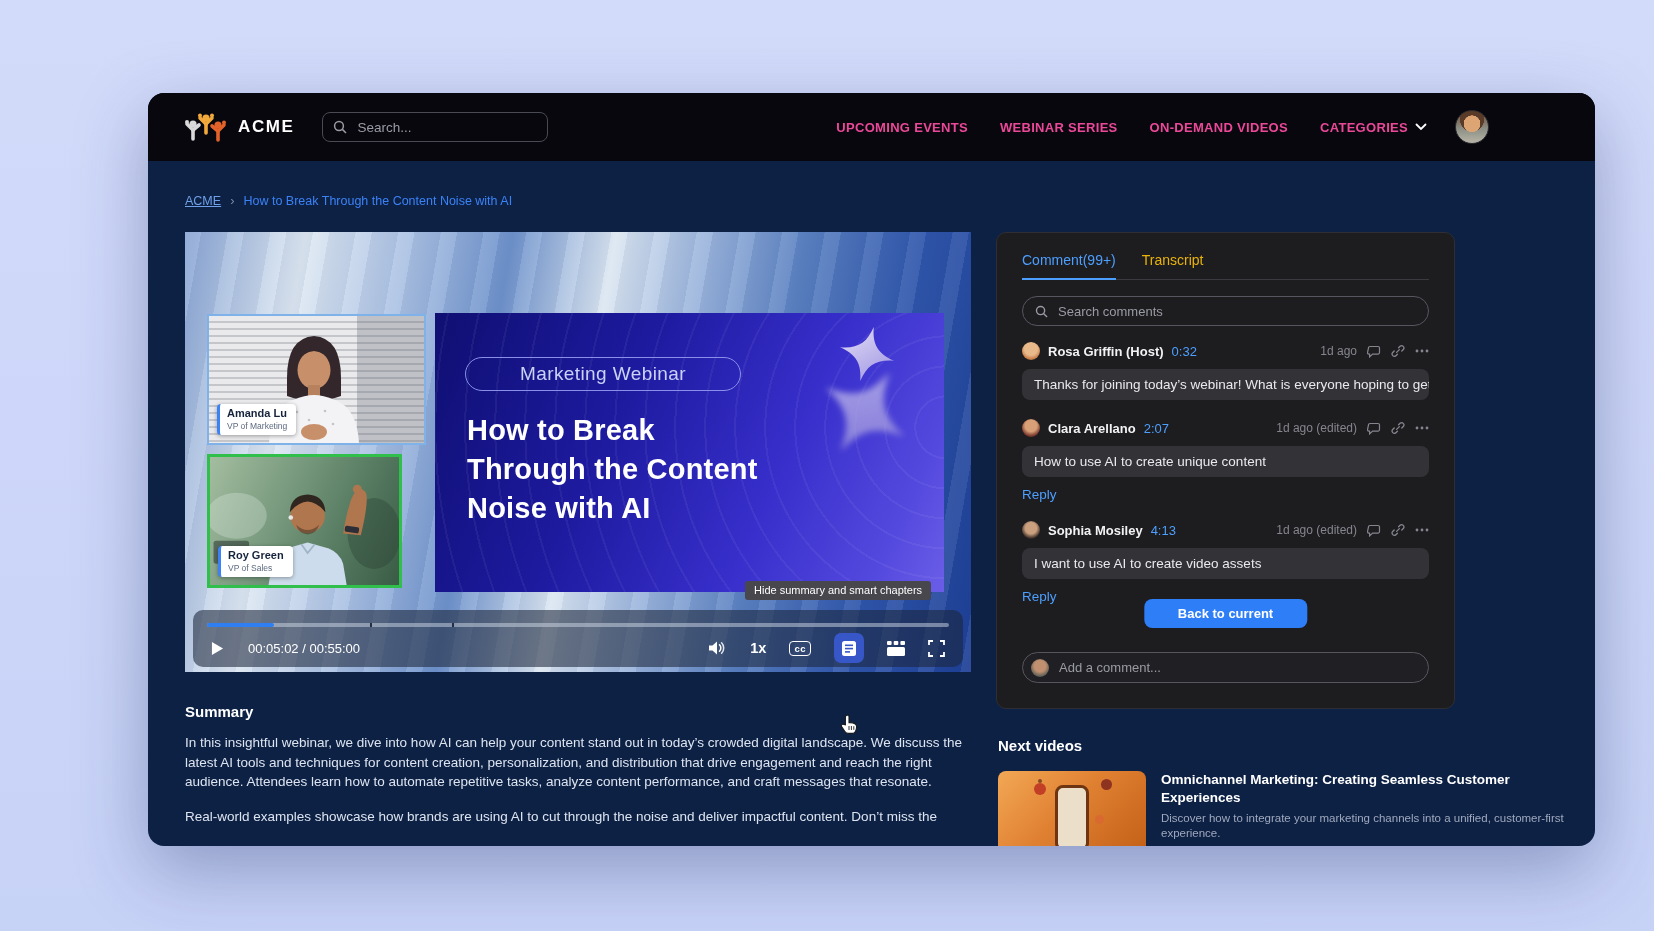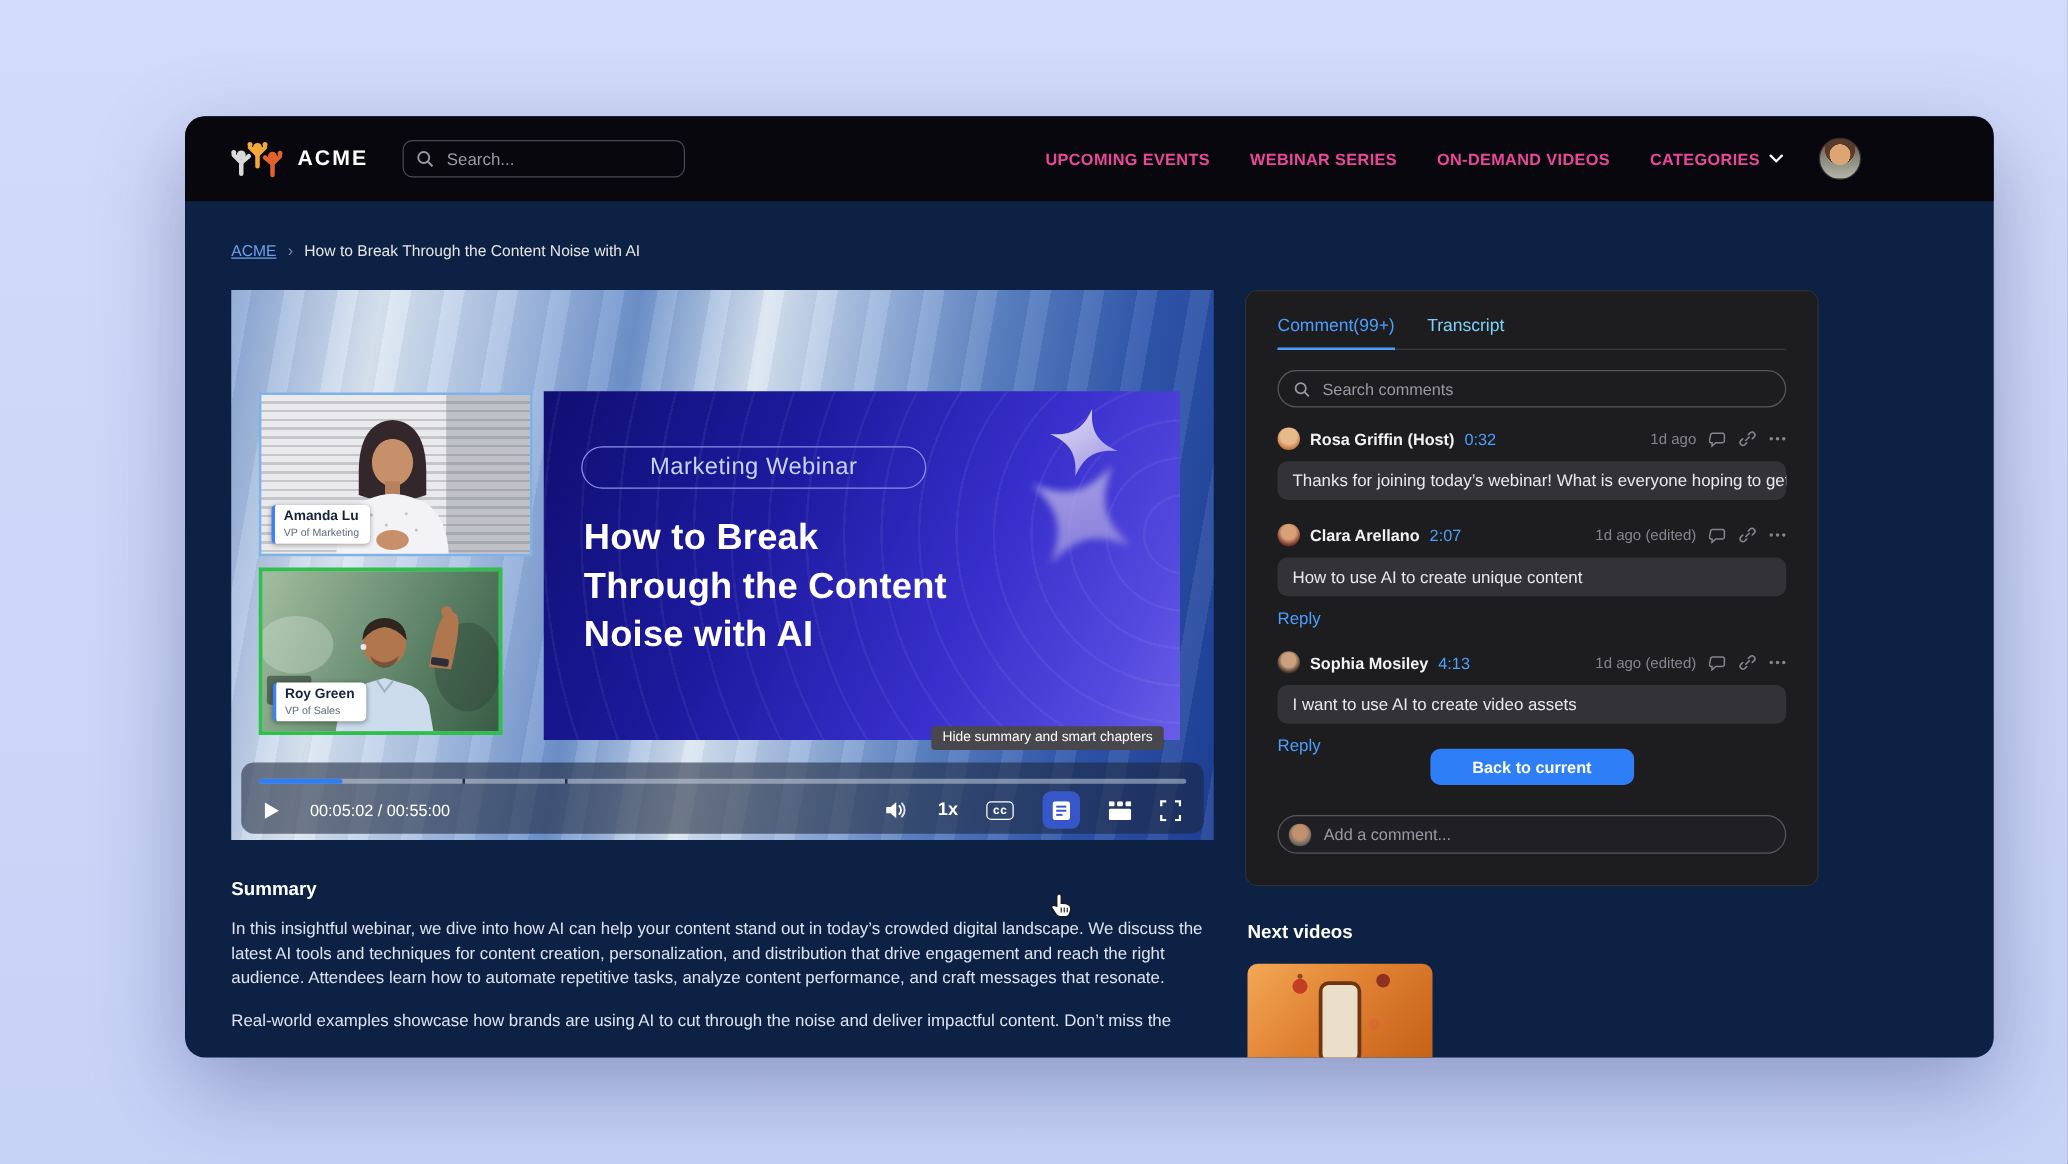--- a/index.html
+++ b/index.html
@@ -28,21 +28,21 @@
       radial-gradient(circle at 50% 40%, #dca573 0 33%, transparent 34%),
       radial-gradient(circle at 50% 26%, #5a3b28 0 42%, transparent 43%),
       linear-gradient(180deg,#6e4a32 0%,#8c8f85 55%,#b7b4a6 100%);
     border:1px solid #2c2c33;}
 
   
   .breadcrumb{position:absolute;left:37px;top:100px;display:flex;align-items:center;
     gap:9px;font-size:12.5px;}
   .bc-home{color:#6fa0e8;text-decoration:underline;cursor:pointer;}
   .bc-sep{color:#7d8aa8;font-size:13px;}
-  .bc-current{color:#e5e5e5;}
+  .bc-current{color:#3b82f6;}
 
   
   .player{position:absolute;left:37px;top:139px;width:786px;height:440px;overflow:hidden;
     background:linear-gradient(100deg,#8aa6d4 0%,#dfe9f3 14%,#adc3e4 26%,#6f93cc 38%,
       #dce7f2 50%,#9fb8de 60%,#5c82c2 72%,#2e55ab 86%,#1d3f95 100%);}
   .player::before{content:"";position:absolute;inset:0;
     background:repeating-linear-gradient(100deg,rgba(255,255,255,.14) 0 16px,
       rgba(25,45,100,.10) 16px 42px);opacity:.55;}
 
   .tile{position:absolute;overflow:hidden;}
@@ -96,21 +96,21 @@
   .summary{position:absolute;left:37px;top:610px;width:792px;}
   .summary h3{margin:0 0 13px;font-size:15px;color:#fff;font-weight:bold;}
   .summary p{margin:0 0 15px;font-size:13.5px;line-height:19.5px;color:#dde4f0;}
 
   
   .panel{position:absolute;left:848px;top:139px;width:459px;height:477px;
     background:#1d1d20;border:1px solid #2e2e34;border-radius:10px;padding:0 25px;}
   .tabs{display:flex;gap:26px;padding-top:19px;border-bottom:1px solid #3a3a40;}
   .tab{font-size:14px;padding-bottom:10px;cursor:pointer;}
   .tab.active{color:#4d9fff;border-bottom:2px solid #4d9fff;margin-bottom:-1px;}
-  .tab.inactive{color:#7dd3fc;}
+  .tab.inactive{color:#eab308;}
   .search-comments{margin-top:16px;height:30px;border:1px solid #56565e;border-radius:16px;
     display:flex;align-items:center;gap:8px;padding:0 12px;}
   .search-comments input{flex:1;background:transparent;border:none;outline:none;
     color:#e8e8ee;font-size:13px;min-width:0;}
   .search-comments input::placeholder{color:#9a9aa4;}
   .comment{margin-top:16px;}
   .c-head{display:flex;align-items:center;gap:8px;}
   .c-avatar{width:18px;height:18px;border-radius:50%;flex-shrink:0;}
   .av-rosa{background:radial-gradient(circle at 50% 38%,#e8b98a 0 45%,#c97f4a 70%,#8a5a3a 100%);}
   .av-clara{background:radial-gradient(circle at 50% 38%,#d9a077 0 40%,#7a3a2e 70%,#4a2420 100%);}
@@ -477,20 +477,24 @@
 
   <div class="next">
     <h3>Next videos</h3>
     <div class="nv-card">
       <div class="nv-thumb">
         <span class="nv-orn1"></span>
         <span class="nv-orn2"></span>
         <span class="nv-orn3"></span>
         <div class="nv-phone"></div>
       </div>
+      <div class="nv-info">
+        <div class="nv-title">Omnichannel Marketing: Creating Seamless Customer Experiences</div>
+        <div class="nv-desc">Discover how to integrate your marketing channels into a unified, customer-first experience.</div>
+      </div>
     </div>
   </div>
 
 </div>
 
 <span class="cursor">
   <svg width="19" height="22" viewBox="0 0 19 22">
     <path d="M6.2 1.6 C7.2 .6 9 1.2 9 2.7 L9 8.6 L10 8.6 C13.8 8.6 16.6 10.2 16.6 12.8 C16.6 15.8 15 19.4 12.8 19.4 L8.4 19.4 C6.8 19.4 5.7 18.8 4.7 17.3 L1.6 12.6 C.9 11.5 1.7 10.1 3 10.3 L5.4 10.9 L5.4 3.1 C5.4 2.4 5.7 2 6.2 1.6 Z" fill="#fff" stroke="#1a1a1a" stroke-width="1.1"></path>
     <path d="M9 12 V16 M11.4 12 V16 M13.8 12.2 V15.8" stroke="#1a1a1a" stroke-width=".9" fill="none"></path>
   </svg>

